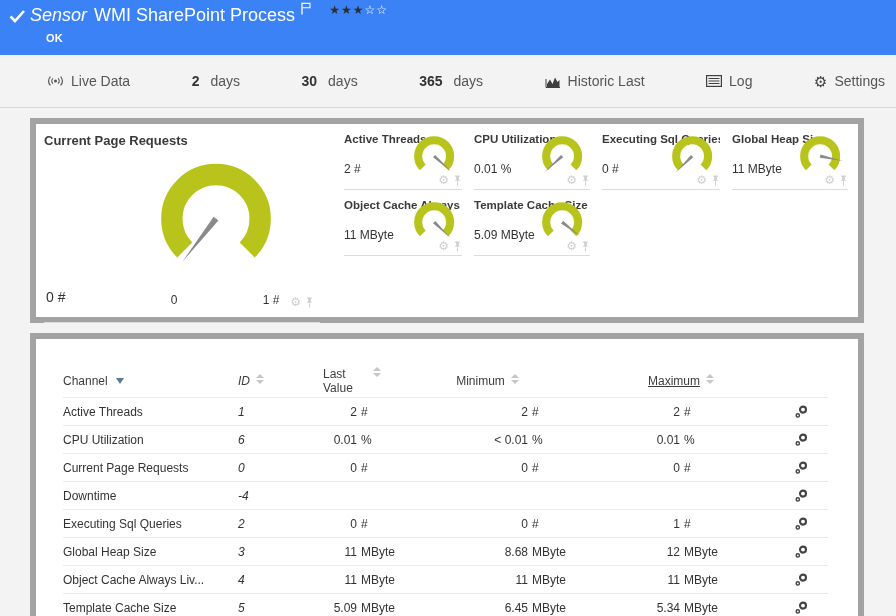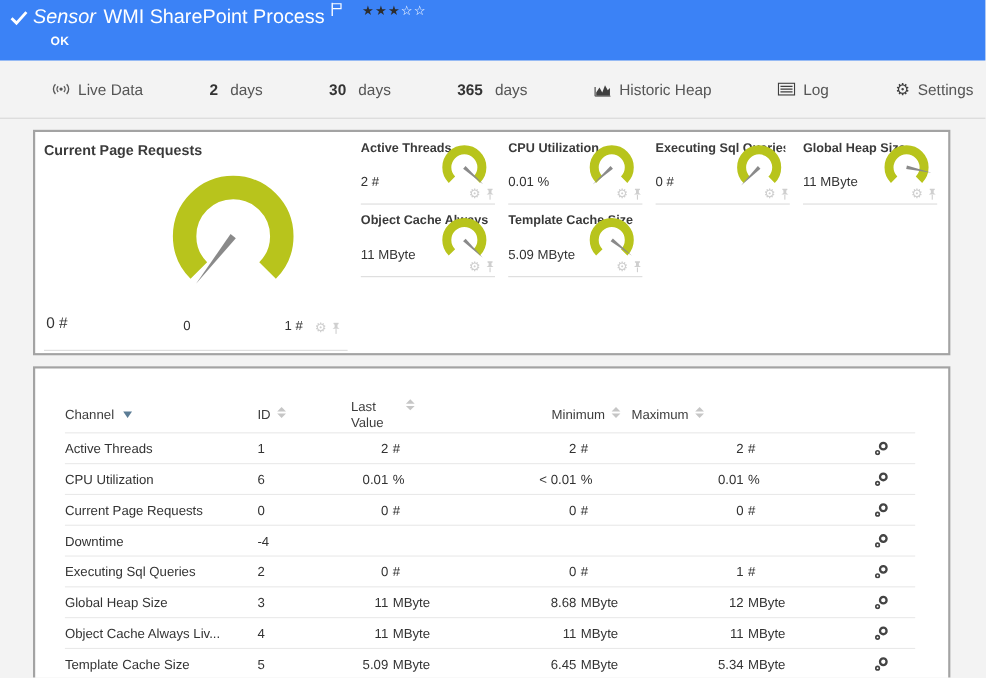--- a/index.html
+++ b/index.html
@@ -24,21 +24,21 @@
         justify-content:space-between;padding:0 8px 0 44px;background:#f3f3f3;}
   .tab{display:flex;align-items:center;gap:7px;font-size:14px;color:#555;cursor:pointer;
        padding:0 3px;position:relative;white-space:nowrap;}
   .tab .num{font-weight:bold;color:#333;margin-right:4px;}
   .tab.active{color:#333;}
   .tab.active::after{content:"";position:absolute;left:0;right:0;bottom:0;height:4px;background:#1a9ad6;}
   .tab-icon{display:inline-flex;align-items:center;}
   .gear-glyph{font-size:15px;color:#3f3f3f;line-height:1;}
   
   main{padding:10px 32px 0 30px;}
-  .panel{background:#fff;border:2px solid #a3a3a3;box-sizing:border-box;}
+  .panel{background:#fff;border:6px solid #a3a3a3;box-sizing:border-box;gap:12px;}
   .overview-panel{height:205px;display:flex;padding:6px 10px 0 8px;}
   
   .big-cell{position:relative;width:276px;height:192px;border-bottom:1px solid #dcdcdc;margin-right:12px;flex:none;}
   .big-cell .g-title{font-size:13px;font-weight:bold;color:#3a3a3a;padding-top:3px;}
   .big-dial{position:absolute;top:16px;left:92px;}
   .scale-min{position:absolute;top:163px;left:118px;width:24px;text-align:center;font-size:12px;color:#333;}
   .scale-max{position:absolute;top:163px;left:210px;width:34px;text-align:center;font-size:12px;color:#333;}
   .big-cell .g-value{position:absolute;left:2px;top:159px;font-size:14px;color:#333;}
   .big-cell .cell-tools{top:166px;right:6px;}
   
@@ -52,31 +52,31 @@
   .s-cell .cell-tools{bottom:3px;right:0;}
   .cell-tools{position:absolute;display:flex;align-items:center;gap:4px;}
   .gear-small{font-size:12px;color:#cfcfcf;line-height:1;cursor:pointer;}
   .pin-small{display:inline-flex;cursor:pointer;}
   
   .table-panel{margin-top:10px;height:295px;padding:26px 30px 0 27px;overflow:hidden;}
   .trow{display:flex;align-items:center;height:27px;border-bottom:1px solid #e9e9e9;
         font-size:12px;color:#333;}
   .thead{height:32px;color:#3d3d3d;}
   .c-channel{width:175px;display:flex;align-items:center;}
-  .c-id{width:85px;display:flex;align-items:flex-start;}
+  .c-id{width:85px;display:flex;align-items:flex-start;font-style:italic;}
   .c-last{width:84px;display:flex;}
   .c-min{width:171px;display:flex;}
   .c-max{width:152px;display:flex;}
   .c-tools{flex:1;display:flex;justify-content:center;padding-left:45px;}
   .num-part{flex:1;text-align:right;}
   .unit-part{width:46px;margin-left:4px;text-align:left;}
   .thead .hcell{cursor:pointer;}
   .thead .c-last{justify-content:center;padding-right:26px;box-sizing:border-box;}
-  .thead .c-min{justify-content:flex-end;padding-right:10px;box-sizing:border-box;}
-  .thead .c-max{padding-right:16px;box-sizing:border-box;}
+  .thead .c-min{justify-content:center;padding-right:10px;box-sizing:border-box;}
+  .thead .c-max{justify-content:flex-end;padding-right:16px;box-sizing:border-box;text-decoration:underline;}
   .sort-desc{width:0;height:0;border-left:4.5px solid transparent;border-right:4.5px solid transparent;
              border-top:6px solid #5b7c95;margin-left:8px;display:inline-block;}
   .sort-both{display:inline-flex;flex-direction:column;gap:2px;margin-left:6px;}
   .tri-up{width:0;height:0;border-left:4px solid transparent;border-right:4px solid transparent;
           border-bottom:4px solid #c6c6c6;}
   .tri-down{width:0;height:0;border-left:4px solid transparent;border-right:4px solid transparent;
             border-top:4px solid #c6c6c6;}
   .wrench{display:inline-flex;cursor:pointer;}
 </style>
 </head>
@@ -123,21 +123,21 @@
       <b class="num">365</b>
       <span class="tab-label">days</span>
     </div>
     <div class="tab">
       <span class="tab-icon">
         <svg width="16" height="13" viewBox="0 0 16 13">
           <path d="M1,12.5 V4 M1,12.5 H15" stroke="#3f3f3f" stroke-width="1"></path>
           <path d="M2,12 V9 L5,4.5 L7.5,9 L10,2.5 L12.5,7 L14.5,5 V12 Z" fill="#3f3f3f"></path>
         </svg>
       </span>
-      <span class="tab-label">Historic Heap</span>
+      <span class="tab-label">Historic Last</span>
     </div>
     <div class="tab">
       <span class="tab-icon">
         <svg width="16" height="12" viewBox="0 0 16 12">
           <rect x="0.6" y="0.6" width="14.8" height="10.8" fill="none" stroke="#3f3f3f" stroke-width="1.2"></rect>
           <path d="M2.5,3.5 H13.5 M2.5,6 H13.5 M2.5,8.5 H13.5" stroke="#3f3f3f" stroke-width="1"></path>
         </svg>
       </span>
       <span class="tab-label">Log</span>
     </div>

